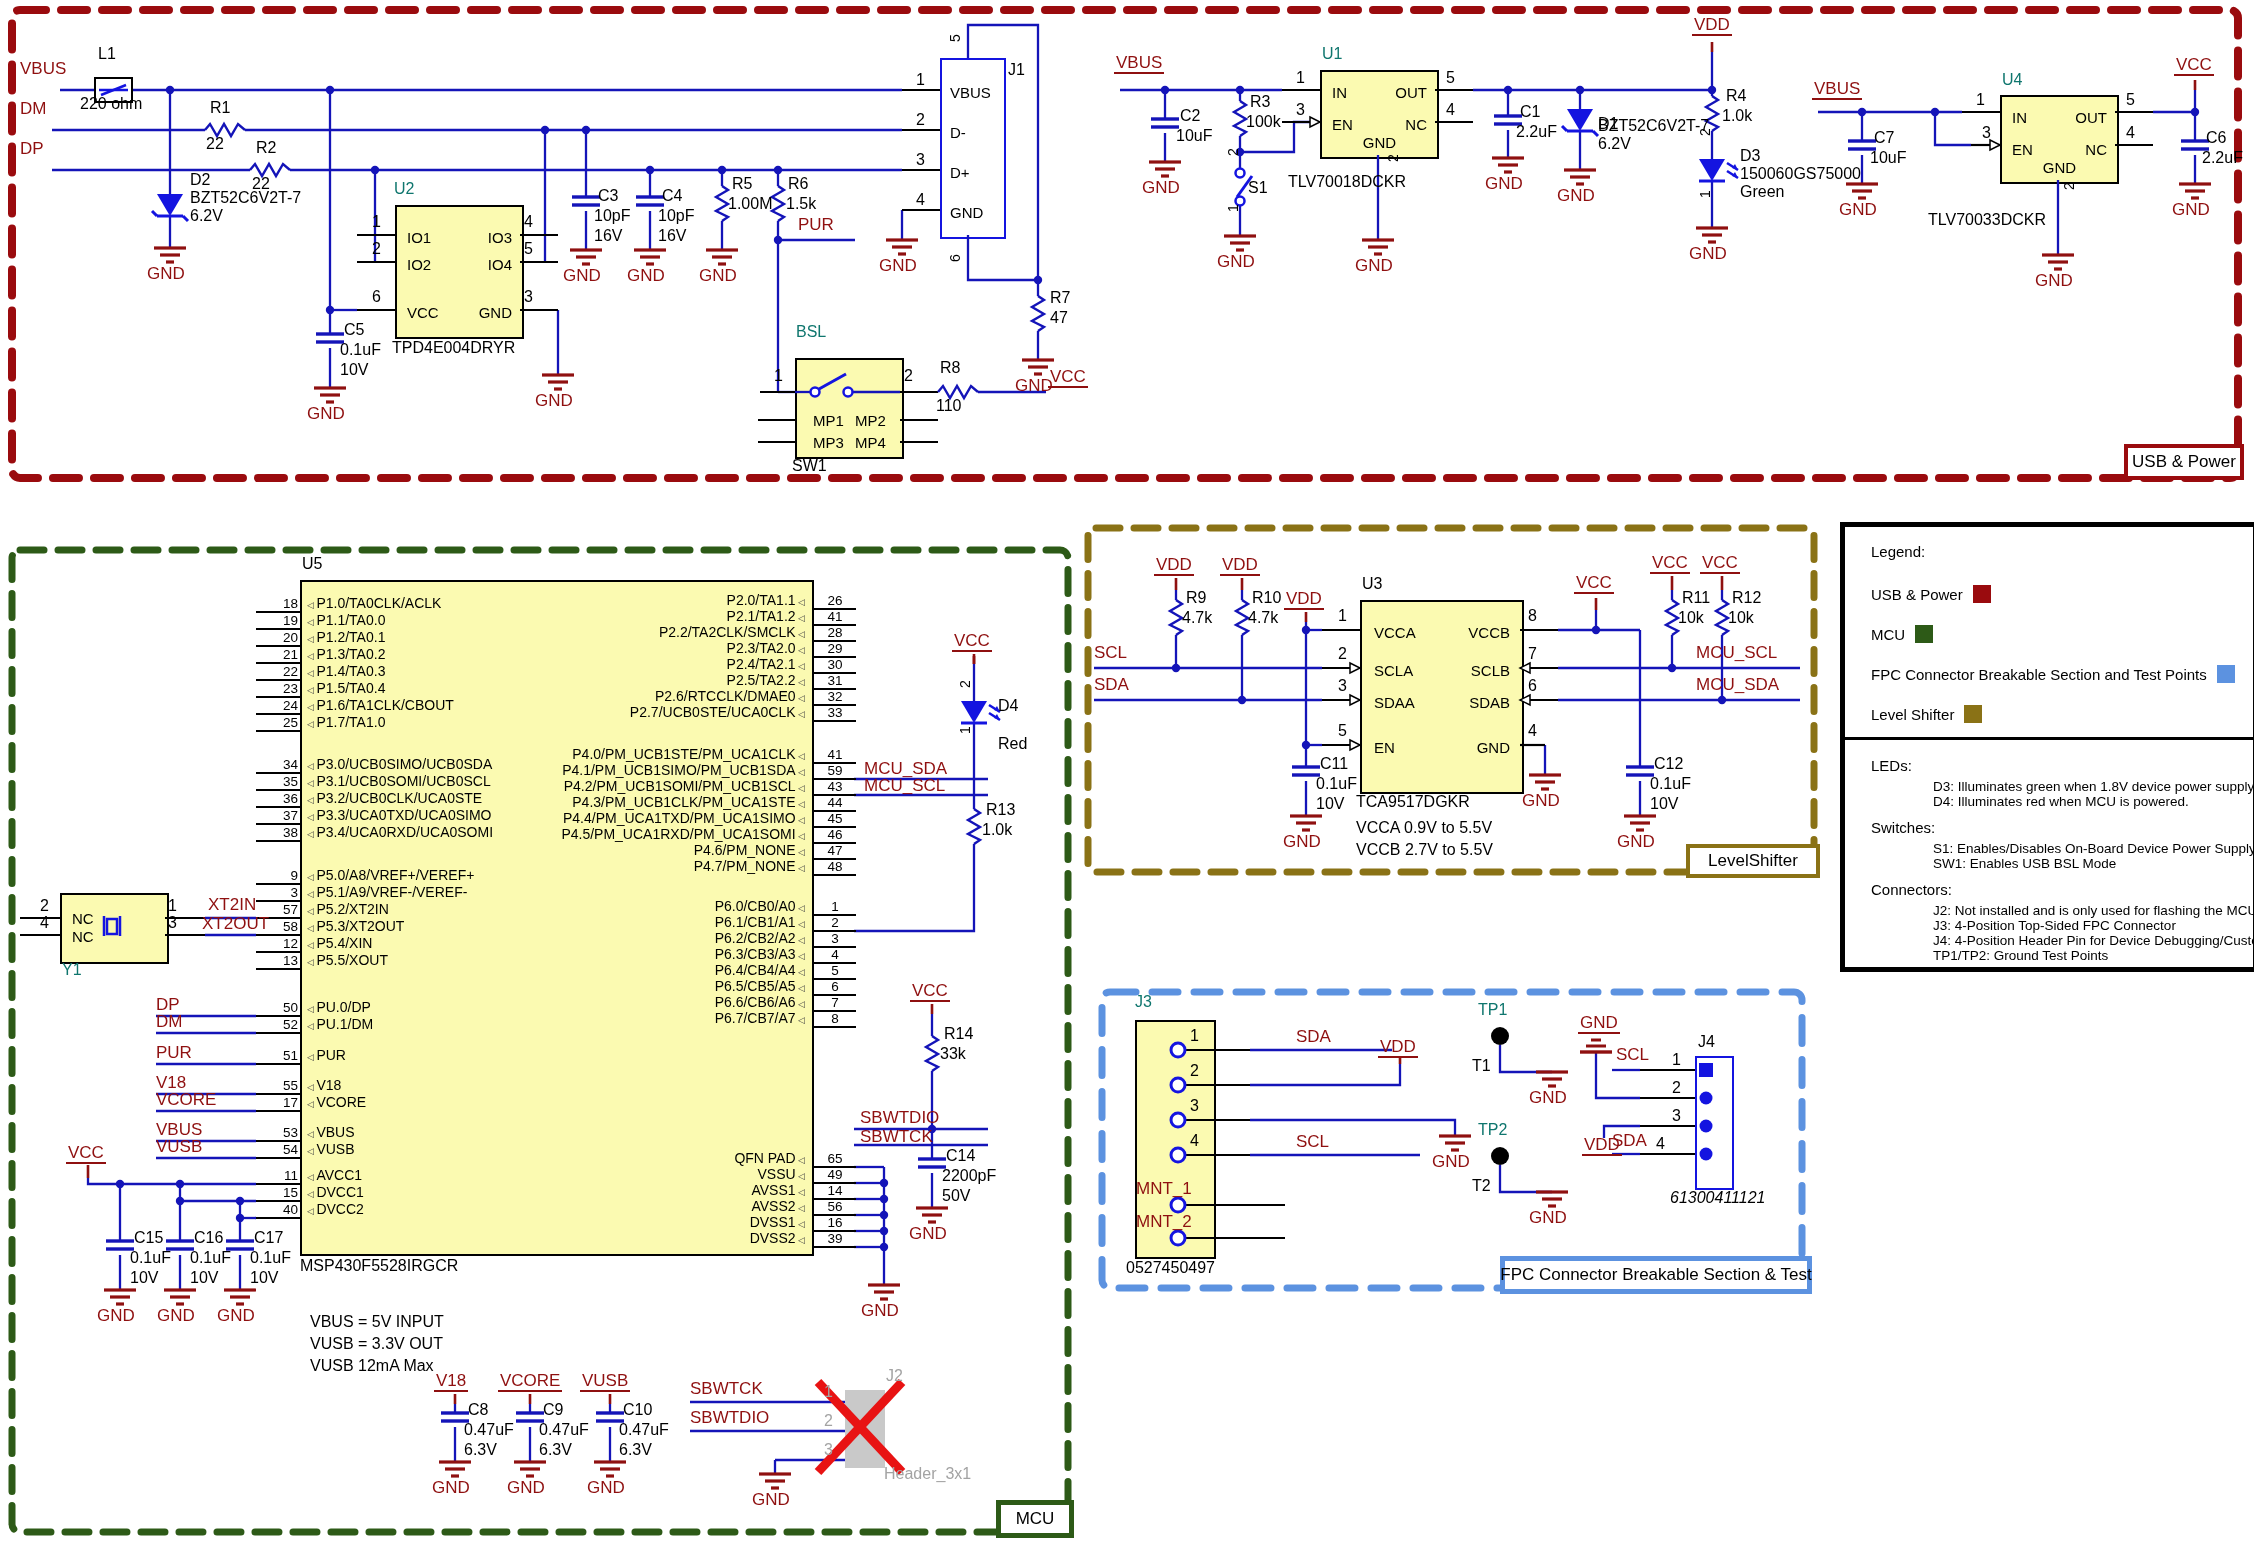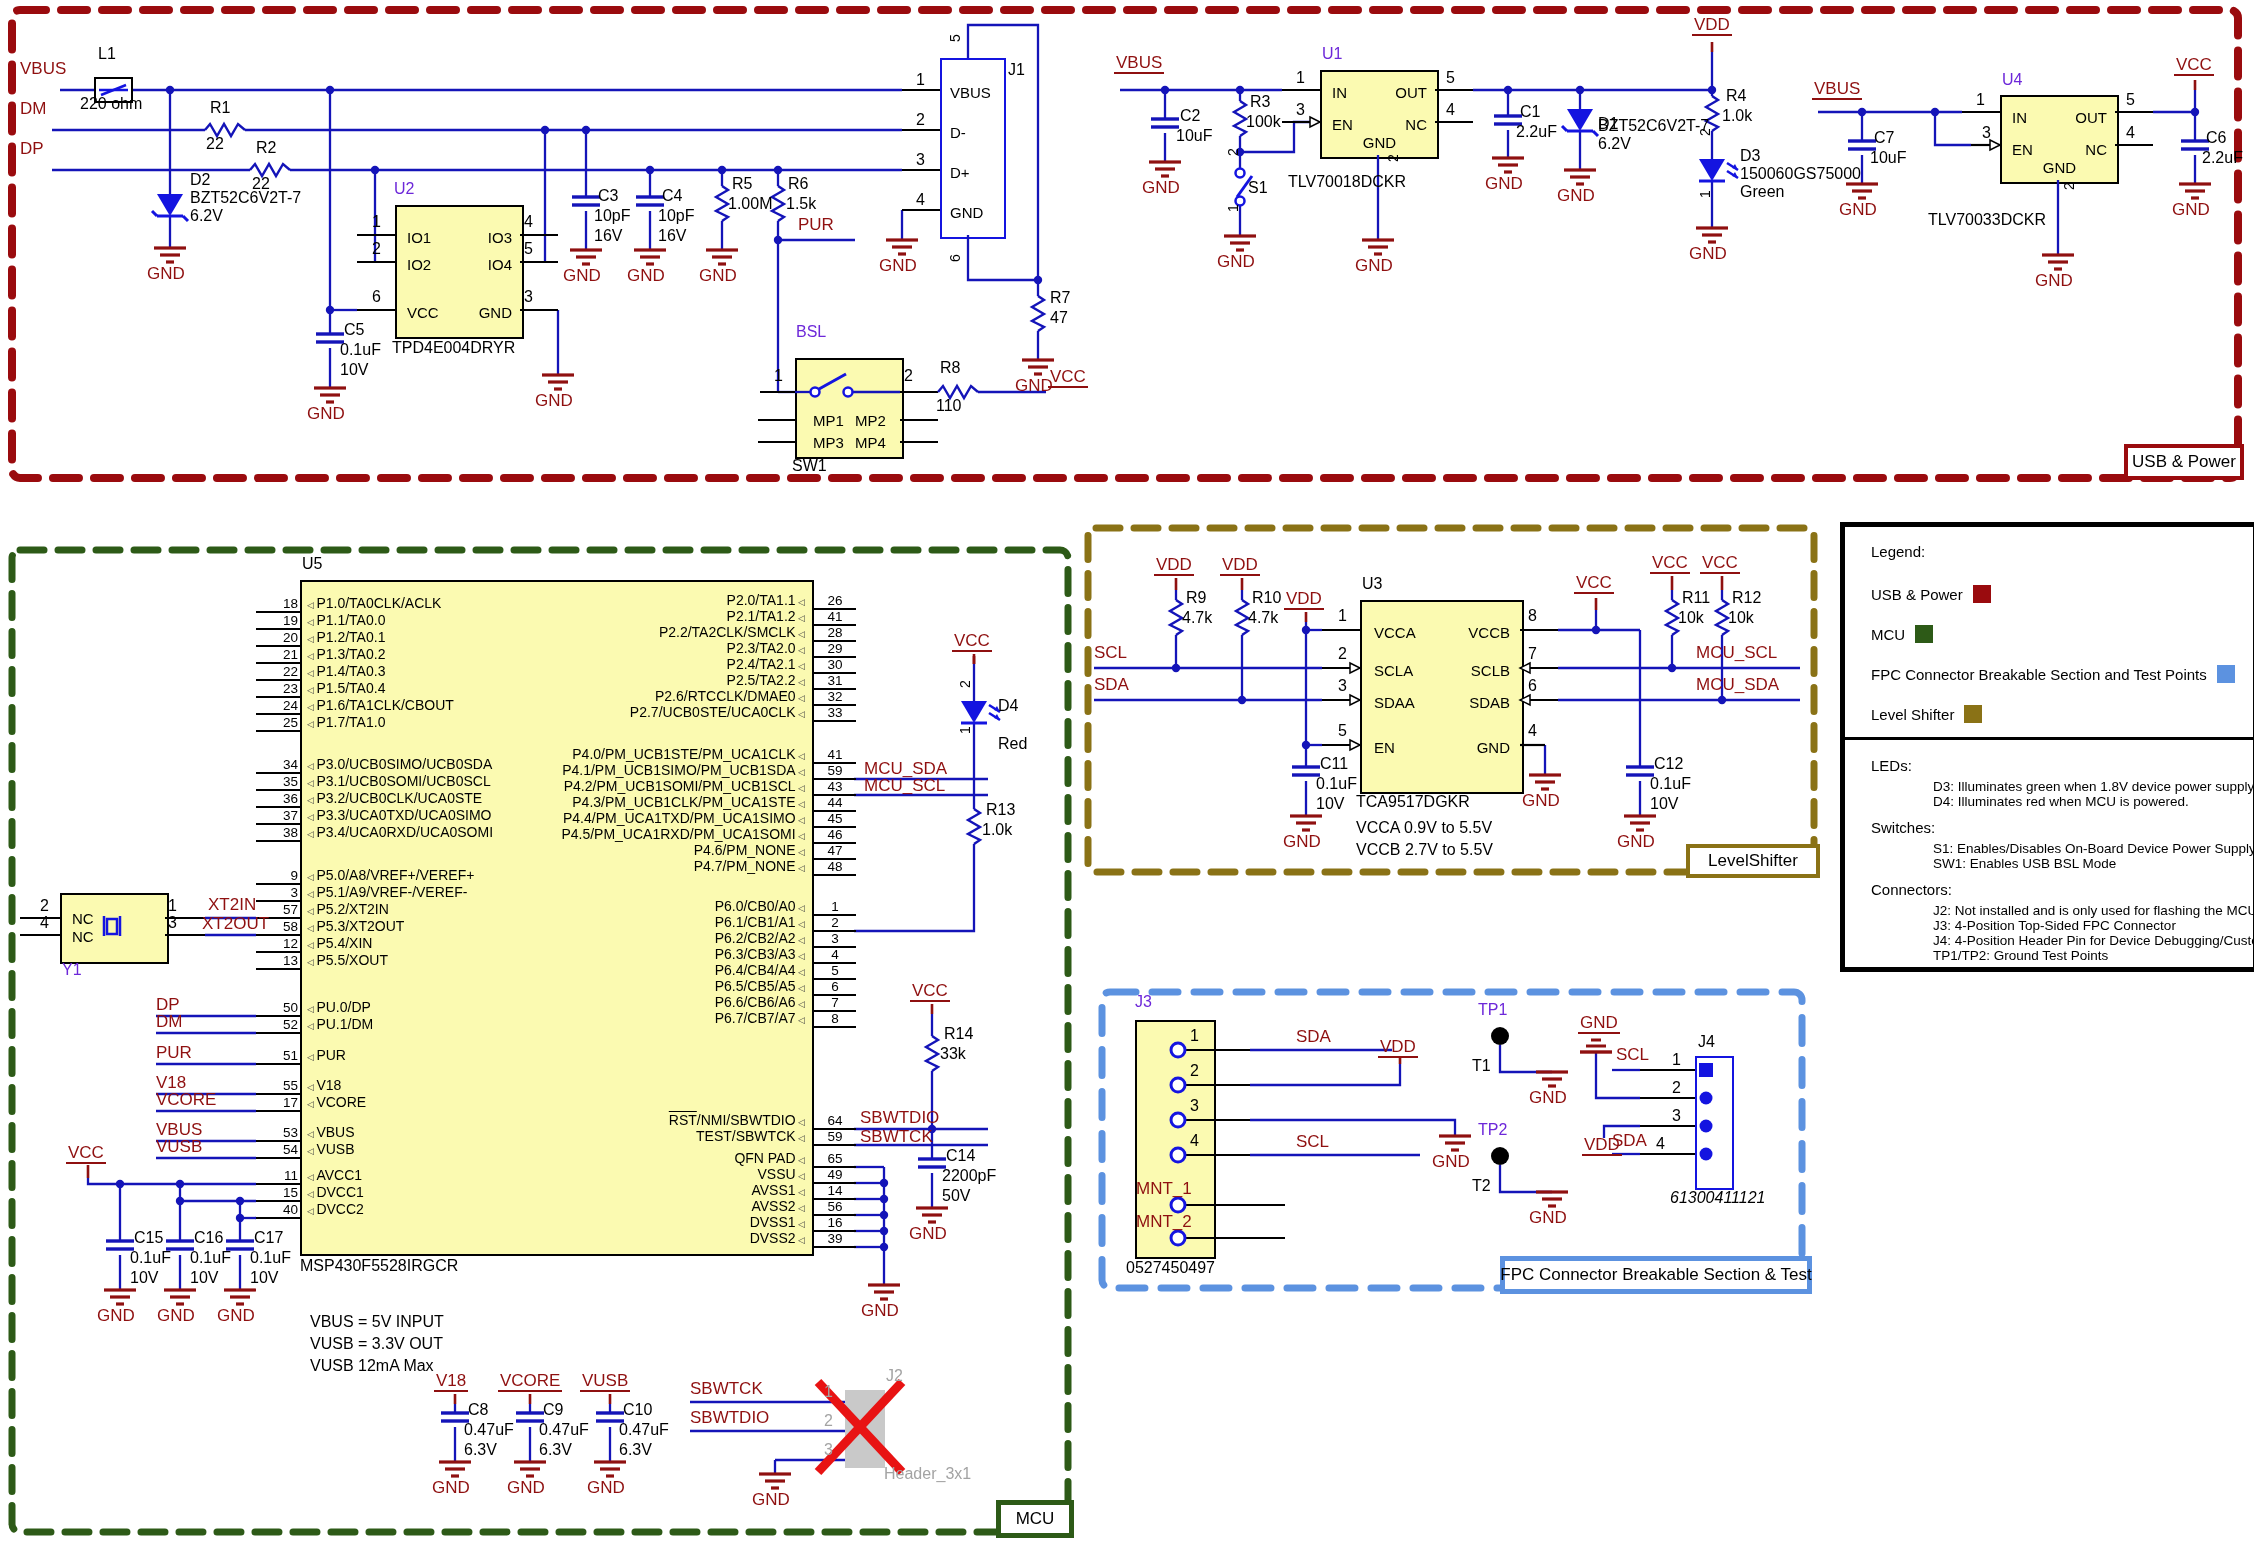--- a/index.html
+++ b/index.html
@@ -3,21 +3,21 @@
 <meta charset="utf-8">
 <style>
   html,body{margin:0;padding:0;background:#fff}
   #stage{position:relative;width:2254px;height:1544px;background:#fff;overflow:hidden;
          font-family:"Liberation Sans",sans-serif}
   #gfx{position:absolute;left:0;top:0}
   .lbl{position:absolute;white-space:nowrap;font-size:16px;line-height:1.05;color:#000}
   .b{color:#000}
   .n{color:#8f1010;font-size:17px}
   .f{color:#8f1010;font-size:17px;border-bottom:2.5px solid #8f1010;padding:0 2px}
-  .u{color:#6d28d9}
+  .u{color:#0f766e}
   .g{color:#a3a3a3}
   .gn{color:#8f1010;font-size:17px}
   .r{transform:rotate(-90deg);transform-origin:left top;font-size:14px;color:#000}
   .ybox{position:absolute;background:#fbfab1;border:2px solid #000}
   .wbox{position:absolute;background:#fff;border:2.5px solid #1414e0}
   .gbox{position:absolute;background:#c9c9c9}
   .cl{position:absolute;font-size:15px;color:#000;white-space:nowrap}
   .pg{position:absolute}
   .prow{display:flex;align-items:flex-end;height:17px}
   .pgr .prow{height:16px}
@@ -771,30 +771,20 @@
       </div>
       <div class="prow">
         <span class="plbl">P6.6/CB6/A6</span>
         <span class="pnum">7</span>
       </div>
       <div class="prow">
         <span class="plbl">P6.7/CB7/A7</span>
         <span class="pnum">8</span>
       </div>
     </div>
-  <div class="pg pgr" style="left:420px;top:1114px">
-    <div class="prow">
-        <span class="plbl"><span class="ovl">RST</span><span>/NMI/SBWTDIO</span></span>
-        <span class="pnum">64</span>
-      </div>
-    <div class="prow">
-        <span class="plbl">TEST/SBWTCK</span>
-        <span class="pnum">59</span>
-      </div>
-  </div>
   <div class="pg pgr" style="left:420px;top:1152px">
       <div class="prow">
         <span class="plbl">QFN PAD</span>
         <span class="pnum">65</span>
       </div>
       <div class="prow">
         <span class="plbl">VSSU</span>
         <span class="pnum">49</span>
       </div>
       <div class="prow">

